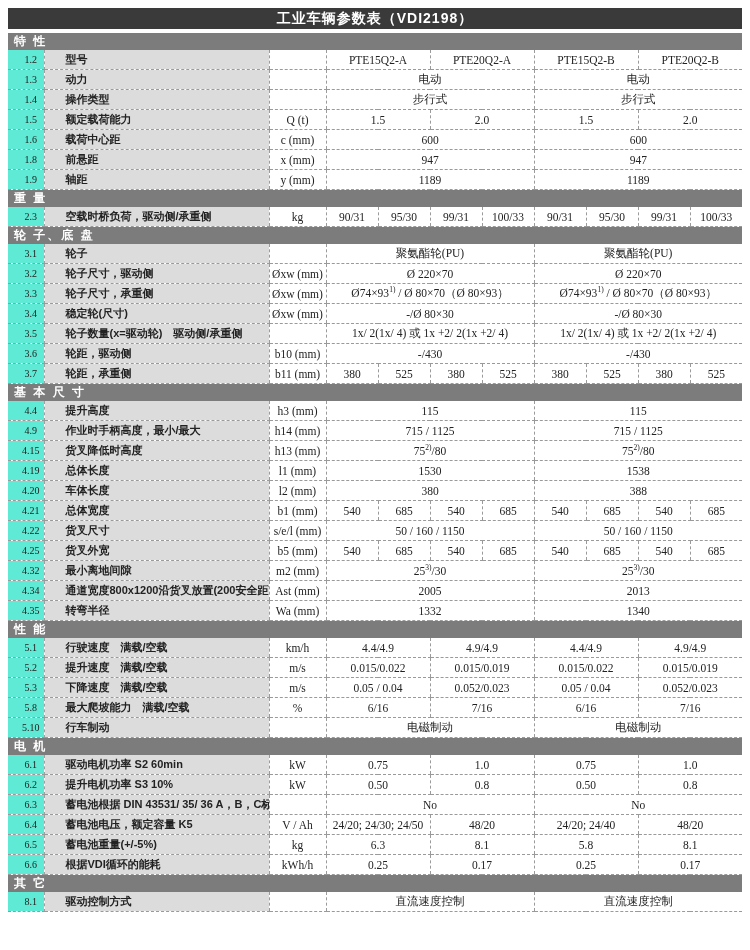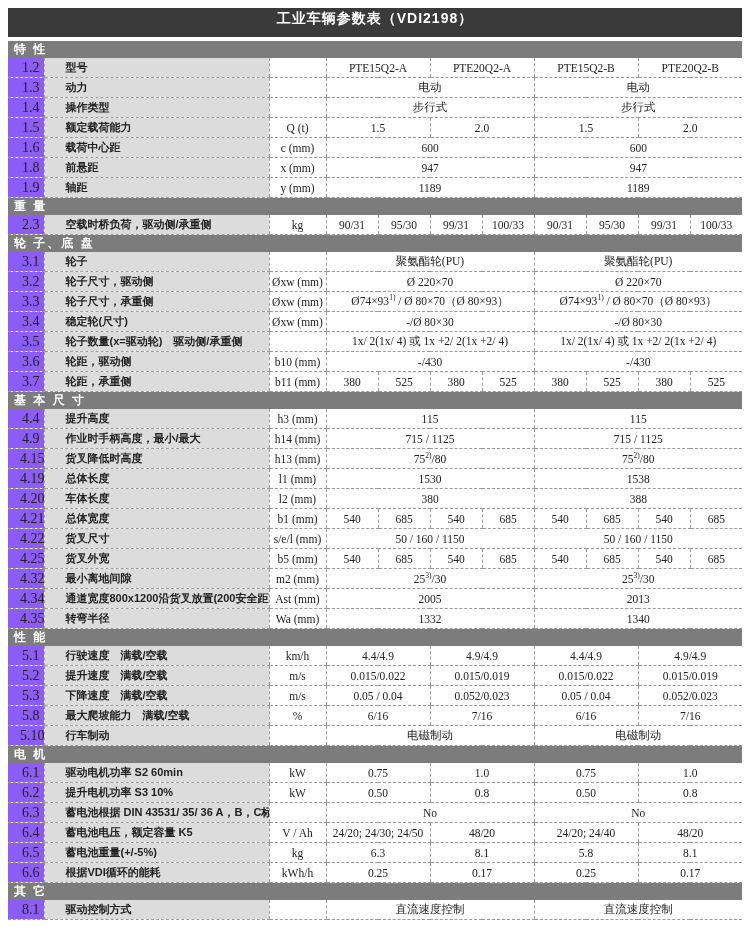--- a/index.html
+++ b/index.html
@@ -1,26 +1,26 @@
 <!DOCTYPE html>
 <html><head>
 <meta charset="utf-8">
 <style>
   html,body{margin:0;padding:0;background:#fff;}
   .page{width:750px;height:950px;background:#fff;box-sizing:border-box;
         padding:8px;font-family:"Liberation Sans",sans-serif;color:#222;overflow:hidden;}
   .title-bar{background:#3a3a3a;color:#fff;text-align:center;font-weight:bold;
-        font-size:14px;height:29px;line-height:21px;letter-spacing:1px;margin-bottom:4px;}
+        font-size:14px;height:21px;line-height:21px;letter-spacing:1px;margin-bottom:4px;}
   table{width:100%;border-collapse:collapse;table-layout:fixed;}
   col.c-num{width:36px;} col.c-label{width:225px;} col.c-unit{width:57px;}
   td{height:19px;padding:0 2px;text-align:center;vertical-align:middle;
      font-size:11.5px;white-space:nowrap;overflow:hidden;border-bottom:1px dashed #9a9a9a;}
   tr.section td{background:#7c7c7c;color:#fff;font-weight:bold;font-size:12px;
      text-align:left;height:15px;padding:0 6px;letter-spacing:2px;border-bottom:none;margin-left:43px;}
-  td.num{background:#8b5cf6;font-family:"Liberation Serif",serif;font-size:14px;
+  td.num{background:#5eead4;font-family:"Liberation Serif",serif;font-size:10px;
      border-right:1px dashed #9f9f9f;padding-left:12px;}
   td.label{background:#dcdcdc;text-align:left;padding-left:21px;font-weight:bold;
      font-size:11px;letter-spacing:0;}
   td.unit{font-family:"Liberation Serif",serif;border-left:1px dashed #9a9a9a;}
   td.val{font-family:"Liberation Serif",serif;border-left:1px dashed #9a9a9a;}
   td.val sup{font-size:7.5px;line-height:0;}
 </style>
 </head>
 <body>
 

